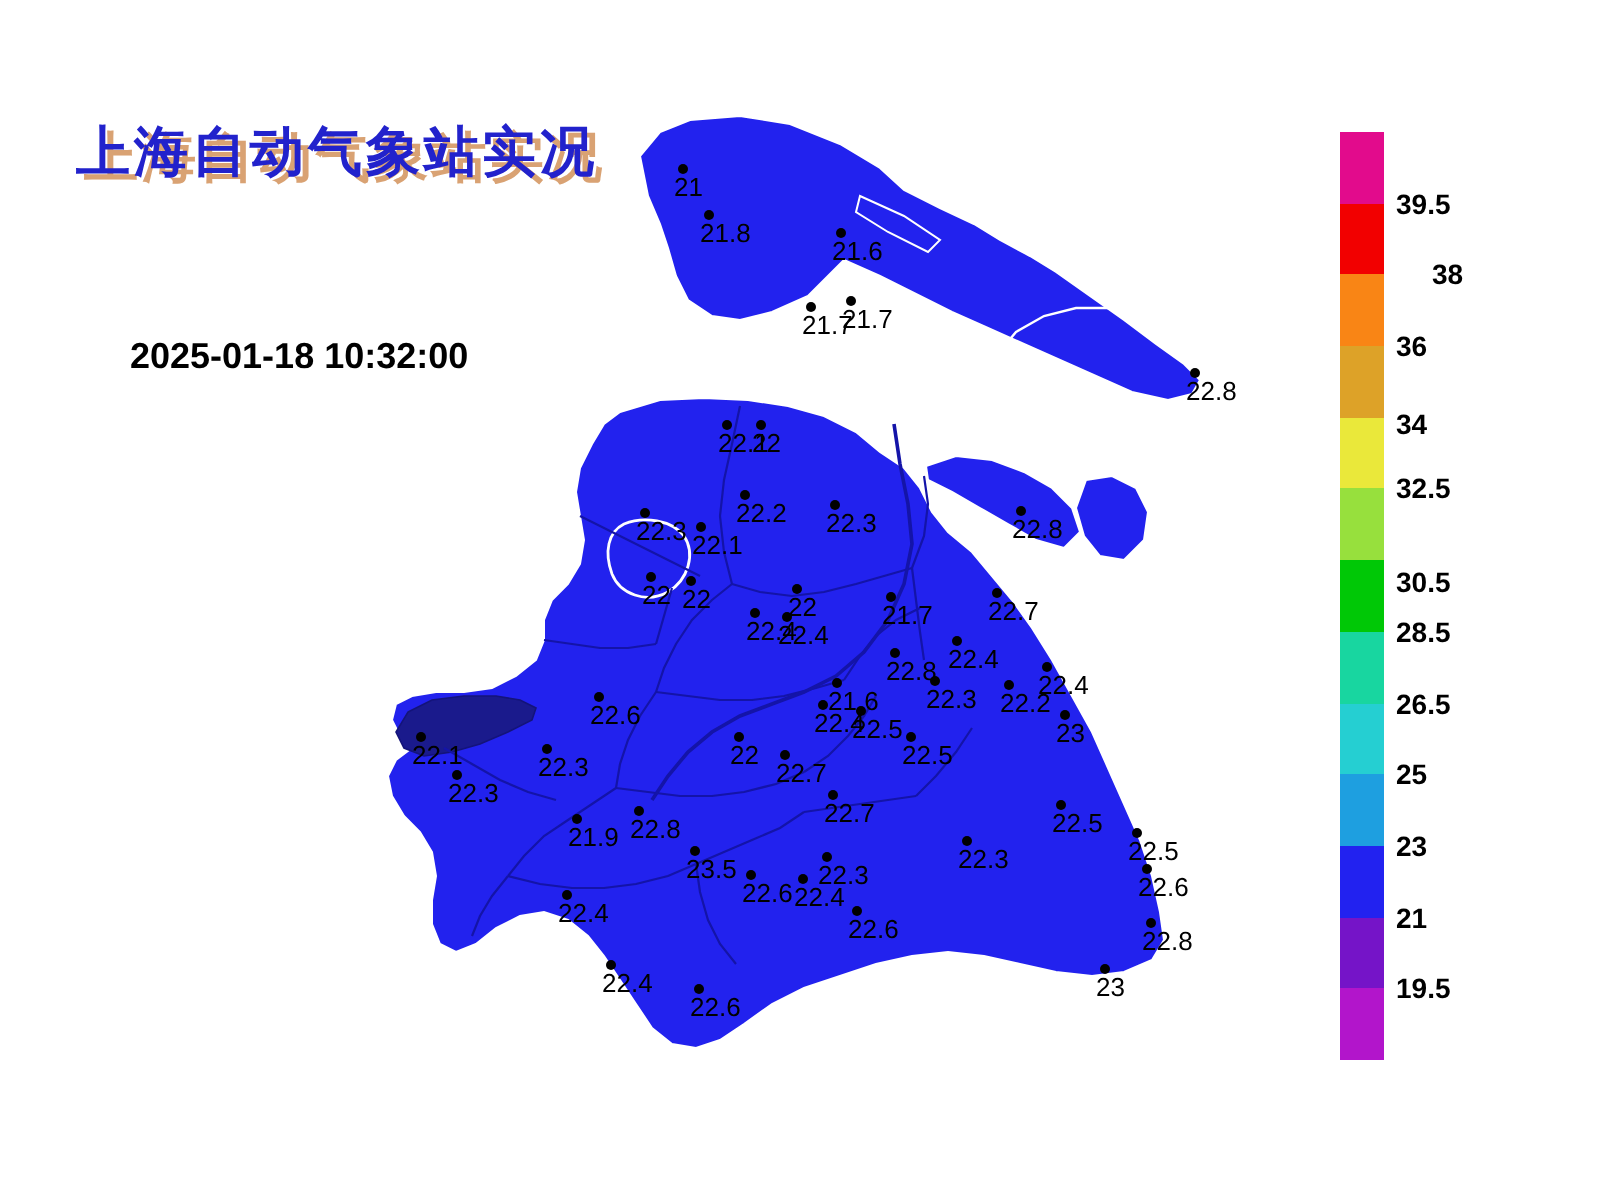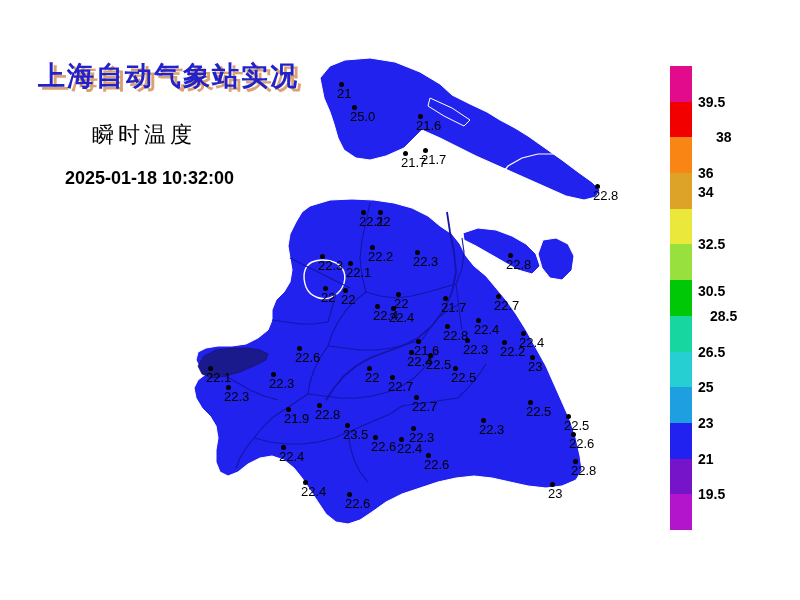--- a/index.html
+++ b/index.html
@@ -60,21 +60,20 @@
 
 <div id="stage">
 
   <div id="title-banner">
     <svg width="270" height="40" viewBox="0 0 270 40">
       <text class="cn-title-text" x="4" y="30" fill="#d9a273">上海自动气象站实况</text>
       <text class="cn-title-text" x="0" y="27" fill="#2222cc">上海自动气象站实况</text>
     </svg>
   </div>
 
-  <div id="subtitle">瞬时温度</div>
   <div id="timestamp">2025-01-18 10:32:00</div>
 
   <div id="map-area">
     <svg id="map-svg" viewBox="0 0 660 600">
 
       <path fill="#2222ee" stroke="#ffffff" stroke-width="1" d="M320,78 L330,66 L345,60 L370,58 L395,62 L420,72 L440,84 L452,95
            L470,104 L487,112 L500,120 L515,128 L528,136 L545,148 L562,160
            L578,172 L592,182 L600,190 L596,197 L584,200 L566,196 L548,188
            L530,180 L512,172 L494,164 L476,156 L458,147 L440,138 L422,130
            L404,148 L386,156 L370,160 L356,158 L344,150 L338,138 L334,124
@@ -139,21 +138,21 @@
 
     </svg>
 
     <div id="stations-layer">
         <div class="station" style="left: 341px; top: 84px;">
           <div class="station-dot"></div>
           <div class="station-val">21</div>
         </div>
         <div class="station" style="left: 354px; top: 107px;">
           <div class="station-dot"></div>
-          <div class="station-val">25.0</div>
+          <div class="station-val">21.8</div>
         </div>
         <div class="station" style="left: 420px; top: 116px;">
           <div class="station-dot"></div>
           <div class="station-val">21.6</div>
         </div>
         <div class="station" style="left: 405px; top: 153px;">
           <div class="station-dot"></div>
           <div class="station-val">21.7</div>
         </div>
         <div class="station" style="left: 425px; top: 150px;">
@@ -365,24 +364,24 @@
       <div class="cb-band" style="height: 35.6923px; background: rgb(0, 200, 6);"></div>
       <div class="cb-band" style="height: 35.6923px; background: rgb(24, 214, 160);"></div>
       <div class="cb-band" style="height: 35.6923px; background: rgb(37, 207, 210);"></div>
       <div class="cb-band" style="height: 35.6923px; background: rgb(30, 159, 224);"></div>
       <div class="cb-band" style="height: 35.6923px; background: rgb(34, 34, 240);"></div>
       <div class="cb-band" style="height: 35.6923px; background: rgb(117, 20, 200);"></div>
       <div class="cb-band" style="height: 35.6923px; background: rgb(178, 21, 203);"></div>
       <div class="cb-label" style="top: 35.6923px;">39.5</div>
       <div class="cb-label" style="top: 71.3846px; margin-left: 18px;">38</div>
       <div class="cb-label" style="top: 107.077px;">36</div>
-      <div class="cb-label" style="top: 126px;">34</div>
+      <div class="cb-label" style="top: 146px;">34</div>
       <div class="cb-label" style="top: 178.462px;">32.5</div>
       <div class="cb-label" style="top: 225px;">30.5</div>
-      <div class="cb-label" style="top: 249.846px; margin-left: 12px;">28.5</div>
+      <div class="cb-label" style="top: 249.846px;">28.5</div>
       <div class="cb-label" style="top: 285.538px;">26.5</div>
       <div class="cb-label" style="top: 321.231px;">25</div>
       <div class="cb-label" style="top: 356.923px;">23</div>
       <div class="cb-label" style="top: 392.615px;">21</div>
       <div class="cb-label" style="top: 428.308px;">19.5</div>
     </div>
 
 </div>
 
 </body></html>

